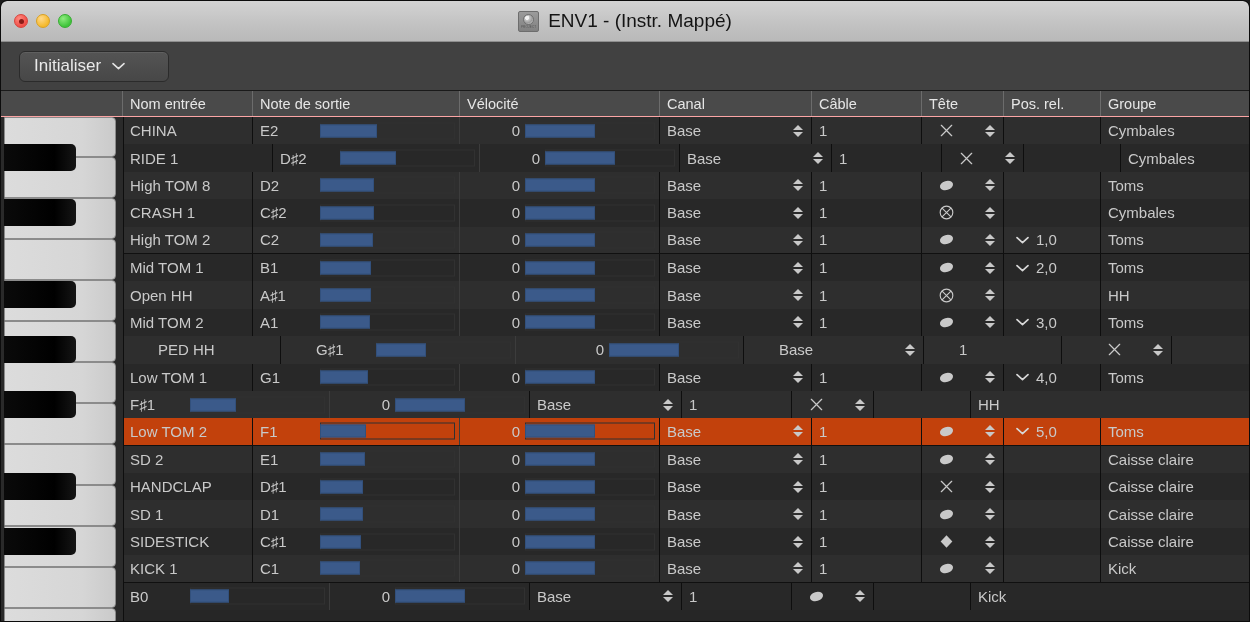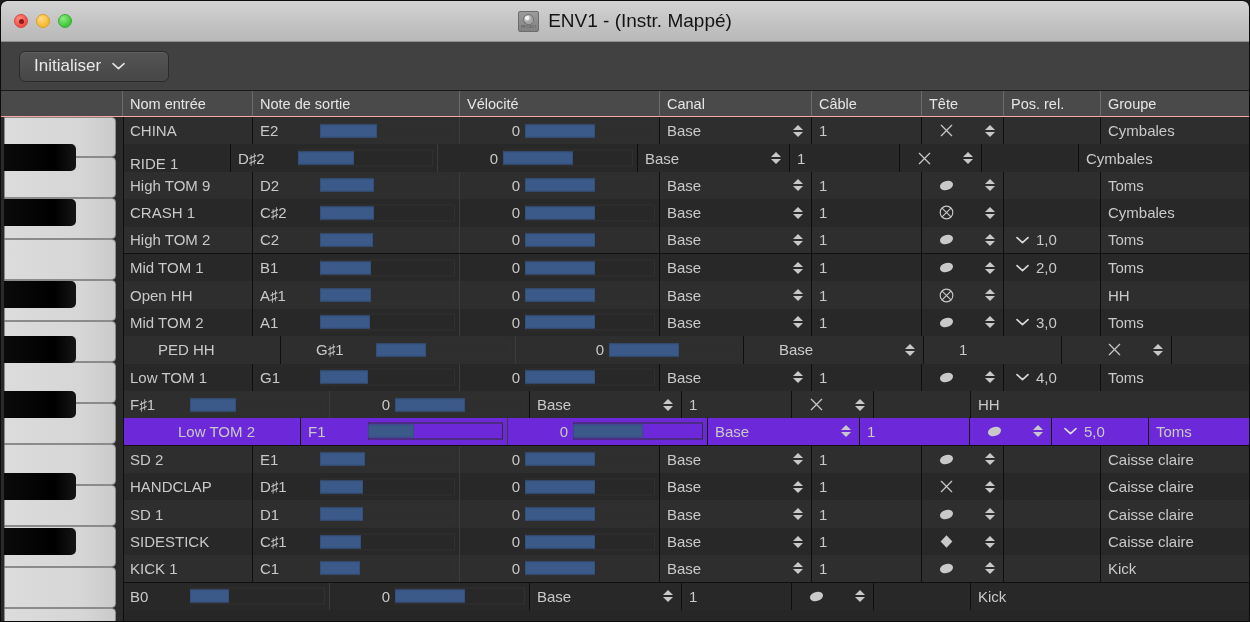--- a/index.html
+++ b/index.html
@@ -407,21 +407,21 @@
               <i class="down"></i>
             </span>
           </div>
           <div class="cell c-pos sep-strong" style="width: 97px; flex: 0 0 auto;"></div>
           <div class="cell c-grp" style="flex: 1 1 auto;">
             <span>Cymbales</span>
           </div>
         </div>
         <div class="row even" style="background: rgb(40, 40, 40);">
           <div class="cell kb-cell" style="width: 122px; flex: 0 0 auto;"></div>
-          <div class="cell c-name sep-strong" style="width: 108px; flex: 0 0 auto; align-items: flex-end;">
+          <div class="cell c-name sep-strong" style="width: 150px; flex: 0 0 auto;">
             <span>RIDE 1</span>
           </div>
           <div class="cell c-note sep" style="width: 207px; flex: 0 0 auto;">
             <span class="nlabel">D♯2</span>
             <div class="barwrap">
               <div class="bartrack"></div>
               <div class="bar" style="width: 56px; background: rgb(59, 90, 138);"></div>
             </div>
           </div>
           <div class="cell c-vel sep-strong" style="width: 200px; flex: 0 0 auto;">
@@ -453,21 +453,21 @@
             </span>
           </div>
           <div class="cell c-pos sep-strong" style="width: 97px; flex: 0 0 auto;"></div>
           <div class="cell c-grp" style="flex: 1 1 auto;">
             <span>Cymbales</span>
           </div>
         </div>
         <div class="row odd" style="background: rgb(46, 46, 46);">
           <div class="cell kb-cell" style="width: 122px; flex: 0 0 auto;"></div>
           <div class="cell c-name sep-strong" style="width: 130px; flex: 0 0 auto;">
-            <span>High TOM 9</span>
+            <span>High TOM 8</span>
           </div>
           <div class="cell c-note sep" style="width: 207px; flex: 0 0 auto;">
             <span class="nlabel">D2</span>
             <div class="barwrap">
               <div class="bartrack"></div>
               <div class="bar" style="width: 54px; background: rgb(59, 90, 138);"></div>
             </div>
           </div>
           <div class="cell c-vel sep-strong" style="width: 200px; flex: 0 0 auto;">
             <span class="vnum">0</span>
@@ -874,21 +874,21 @@
             <span class="stepper">
               <i class="up"></i>
               <i class="down"></i>
             </span>
           </div>
           <div class="cell c-pos sep-strong" style="width: 97px; flex: 0 0 auto;"></div>
           <div class="cell c-grp" style="flex: 1 1 auto;">
             <span>HH</span>
           </div>
         </div>
-        <div class="row even grpend" style="background: #6d28d9; margin-left: 48px;">
+        <div class="row even grpend" style="background: #c2410c;">
           <div class="cell kb-cell" style="width: 122px; flex: 0 0 auto;"></div>
           <div class="cell c-name sep-strong" style="width: 130px; flex: 0 0 auto;">
             <span>Low TOM 2</span>
           </div>
           <div class="cell c-note sep" style="width: 207px; flex: 0 0 auto;">
             <span class="nlabel">F1</span>
             <div class="barwrap">
               <div class="bartrack"></div>
               <div class="bar" style="width: 46px; background: rgb(59, 90, 138);"></div>
             </div>

